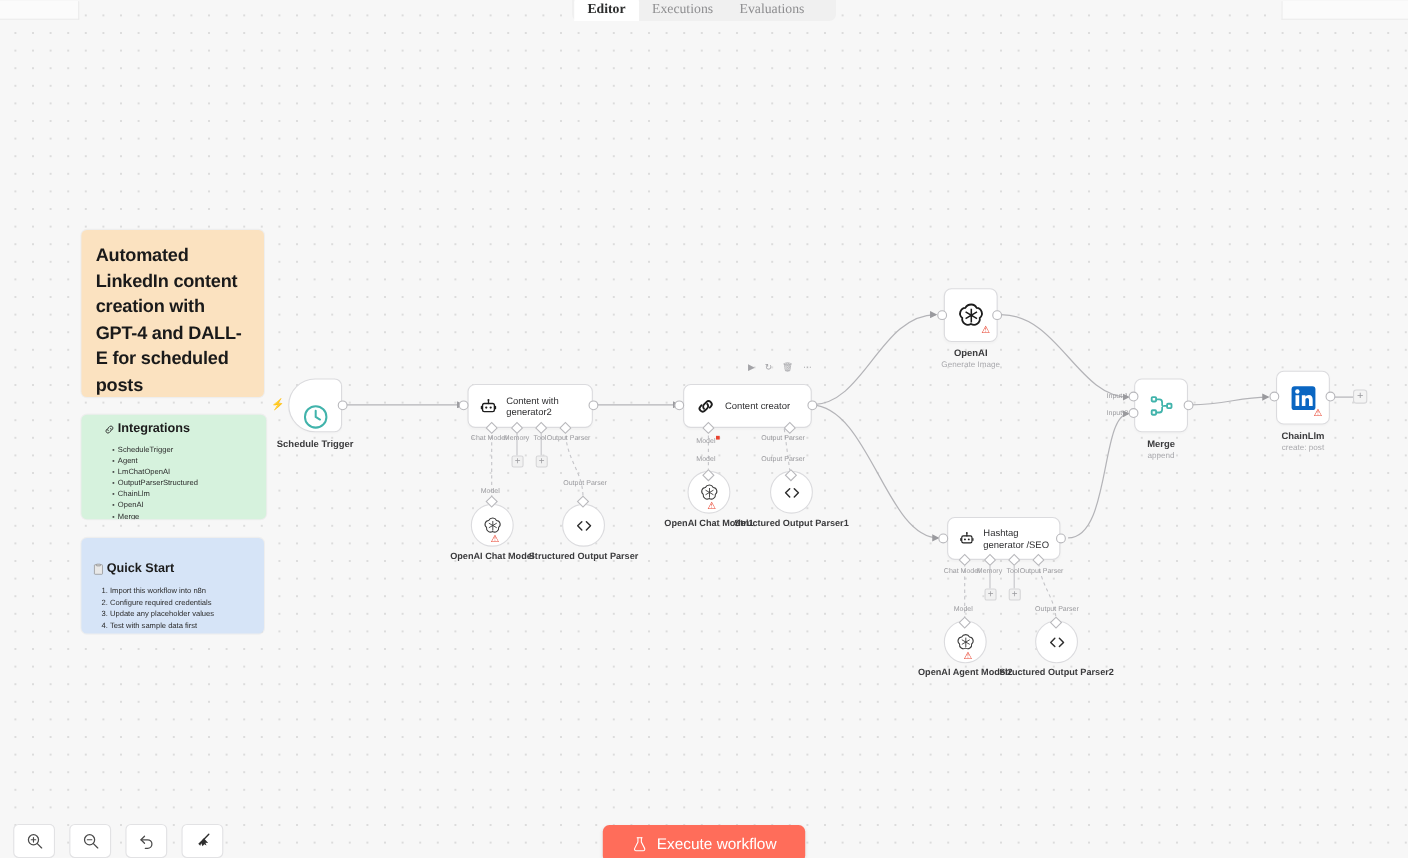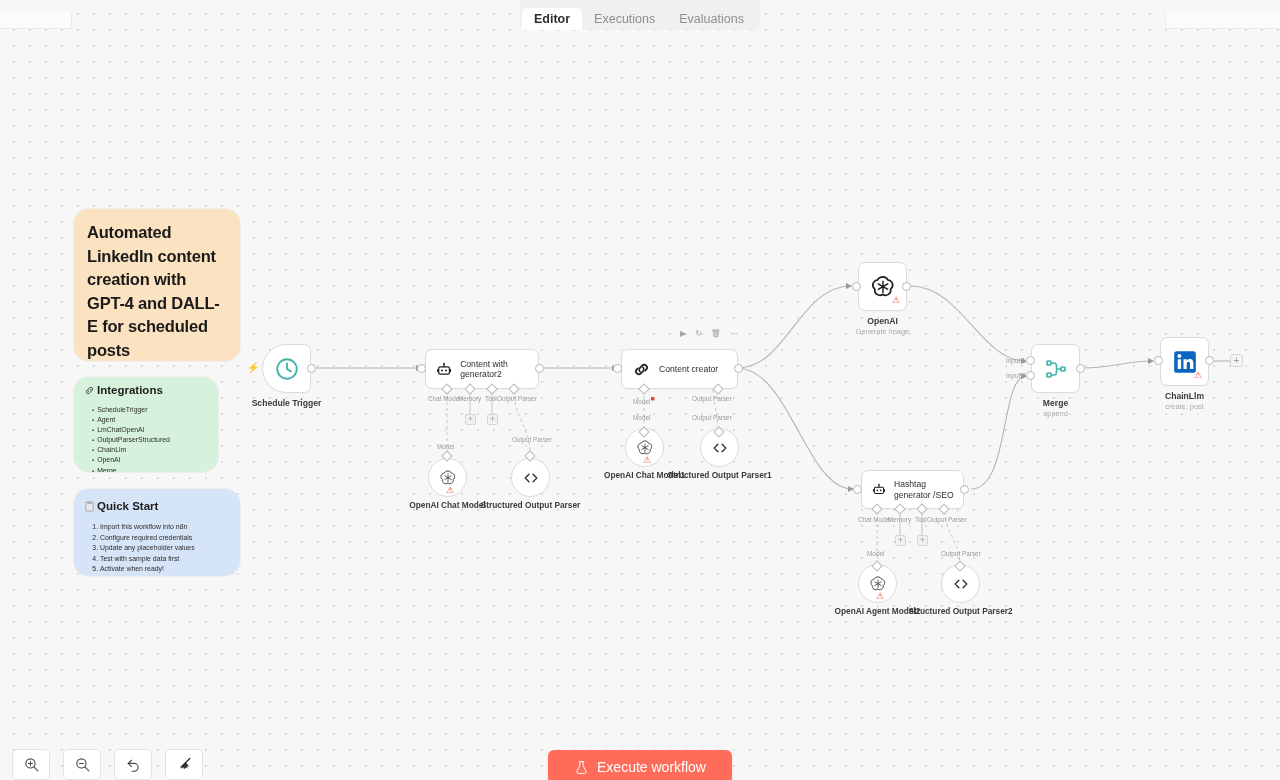--- a/index.html
+++ b/index.html
@@ -15,22 +15,23 @@
   #canvas {
     position: absolute; inset: 0;
     background-color: #f7f7f7;
     background-image: radial-gradient(circle, #dcdcdc 1px, transparent 1.1px);
     background-size: 16px 16px;
     background-position: 6px 6px;
   }
 
   
   #topbar {
-    position: absolute; top: 12px; left: 0; width: 1080px; height: 18px;
+    position: absolute; top: 1px; left: 0; width: 1080px; height: 18px;
     z-index: 40;
+    font-family: Liberation Serif, serif;
   }
   #topbar .edge-left {
     position: absolute; left: 0; top: 0; width: 72px; height: 17px;
     background: #fbfbfb; border-bottom: 1px solid #ececec; border-right: 1px solid #ececec;
   }
   #topbar .edge-right {
     position: absolute; left: 1165px; top: 0; width: 115px; height: 17px;
     background: #fbfbfb; border-bottom: 1px solid #ececec; border-left: 1px solid #ececec;
   }
   #tabs {
@@ -48,70 +49,71 @@
     color: #8e8e90;
     border-radius: 5px 5px 0 0;
     cursor: pointer;
     white-space: nowrap;
   }
   .tab.active { background: #ffffff; color: #2d2e2e; font-weight: 600; }
 
   
   .sticky {
     position: absolute;
-    border-radius: 15px;
+    border-radius: 5px;
     overflow: hidden;
     box-shadow: 0 0 0 1px rgba(0,0,0,0.035);
   }
   .sticky-title { font-weight: 700; color: #1c1c1c; }
 
   #note-main {
     left: 74px; top: 209px; width: 166px; height: 152px;
     background: #fbe2c0;
     padding: 12px 13px 0 13px;
   }
   #note-main .hdr {
     font-size: 16.5px; line-height: 23.5px; font-weight: 700; color: #1a1a1a;
     letter-spacing: -0.2px;
   }
 
   #note-integr {
-    left: 74px; top: 377px; width: 144px; height: 95px;
+    left: 74px; top: 377px; width: 168px; height: 95px;
     background: #d6f2dd;
-    padding: 7px 10px;
+    padding: 7px 20px;
   }
   #note-integr .hdr { font-size: 11.5px; display: flex; align-items: center; gap: 2px; }
   #note-integr ul { margin: 9px 0 0 0; padding-left: 8px; list-style: none; }
   #note-integr li { font-size: 6.9px; line-height: 9.1px; color: #2c2c2c; }
   #note-integr li::before { content: "\25AA"; margin-right: 3px; font-size: 6px; color: #3a3a3a; }
 
   #note-quick {
     left: 74px; top: 489px; width: 166px; height: 87px;
     background: #d6e4f7;
-    padding: 11px 10px;
+    padding: 22px 10px;
   }
   #note-quick .hdr { font-size: 11.5px; display: flex; align-items: center; gap: 2px; }
   #note-quick ol { margin: 10px 0 0 0; padding-left: 16px; }
   #note-quick li { font-size: 6.9px; line-height: 10.6px; color: #2c2c2c; }
 
   
   .node {
     position: absolute;
     background: #ffffff;
     border: 1px solid #dbdbde;
     border-radius: 7px;
     display: flex; align-items: center;
     box-shadow: 0 1px 2px rgba(0,0,0,0.025);
     z-index: 10;
   }
   .node.square { width: 49px; height: 49px; justify-content: center; }
   .node.wide   { width: 106px; height: 38px; padding-left: 10px; gap: 8px; }
   .node.trigger {
     width: 49px; height: 49px; justify-content: center;
     border-radius: 25px 7px 7px 25px;
+    align-items: flex-end;
   }
   .node-label {
     position: absolute; top: 100%; left: 50%; transform: translateX(-50%);
     margin-top: 6px;
     font-size: 8.6px; font-weight: 700; color: #3b3b3d;
     white-space: nowrap; text-align: center;
   }
   .node-sub {
     position: absolute; top: 100%; left: 50%; transform: translateX(-50%);
     margin-top: 17px;

